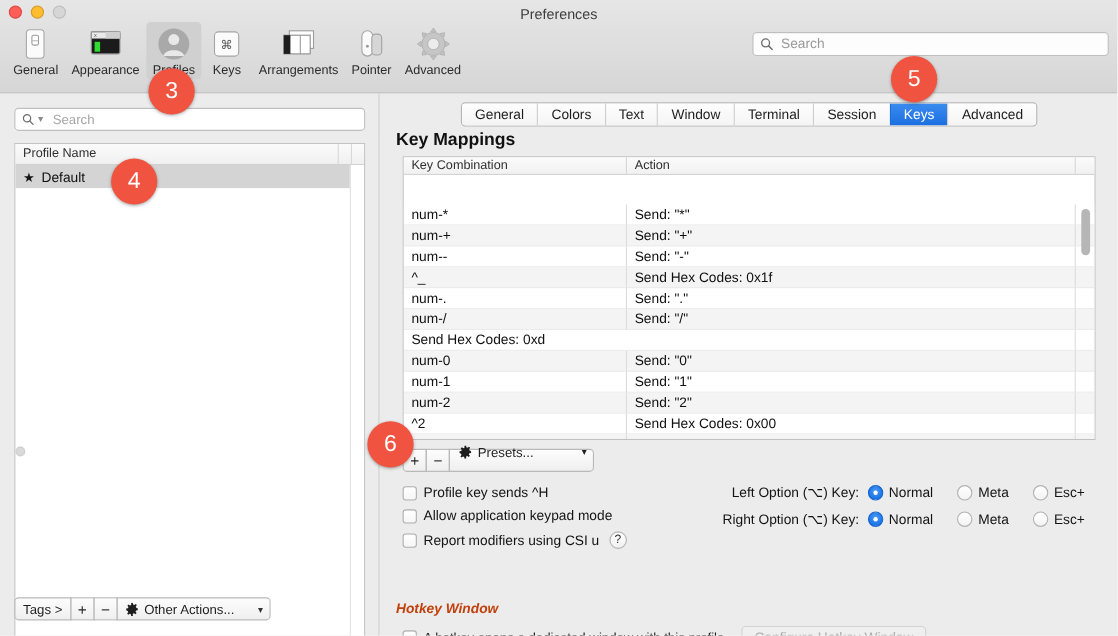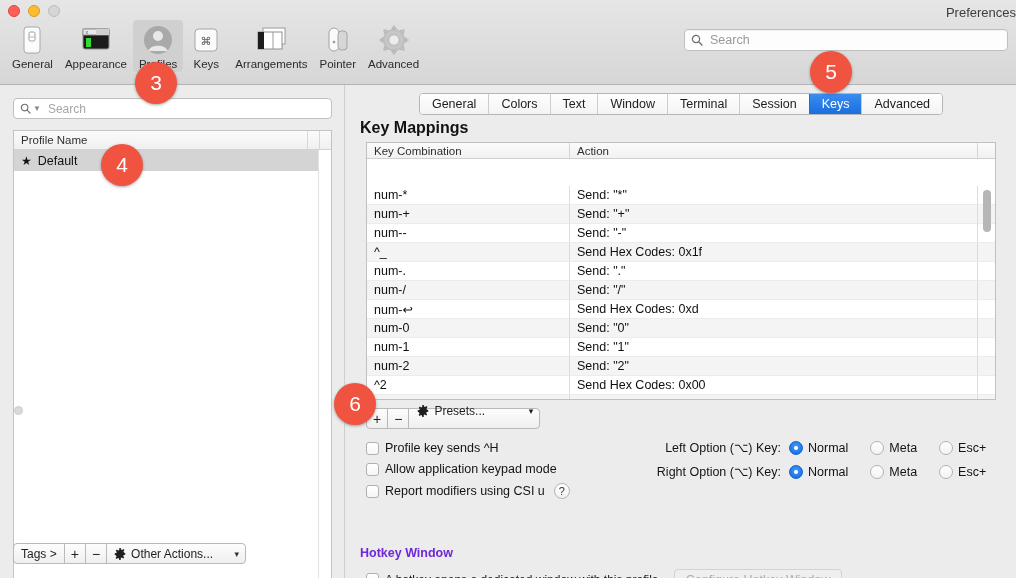--- a/index.html
+++ b/index.html
@@ -33,21 +33,21 @@
     position: absolute; left: 8px; top: 5px;
     display: flex; gap: 8px; align-items: center;
   }
   .tl { width: 12px; height: 12px; border-radius: 50%; display: block; }
   .tl.red    { background: #ff5f57; border: 1px solid #e0443e; }
   .tl.yellow { background: #febc2e; border: 1px solid #d79a26; }
   .tl.gray   { background: #d6d6d6; border: 1px solid #bcbcbc; }
 
   #win-title {
     position: absolute; top: 5px; left: 0; width: 1016px;
-    text-align: right; font-size: 13px; color: #3d3d3d;
+    text-align: center; font-size: 13px; color: #3d3d3d;
   }
 
   #tb-items {
     position: absolute; left: 6px; top: 20px;
     display: flex; align-items: flex-start;
   }
   .tb-item {
     width: auto; min-width: 46px;
     padding: 3px 6px 2px 6px;
     display: flex; flex-direction: column; align-items: center;
@@ -270,21 +270,21 @@
   .radio.on {
     background: radial-gradient(circle at 50% 38%, #4e9bf5 0%, #1671e6 75%);
     border-color: #1464cf;
   }
   .radio.on::after {
     content: ""; width: 4px; height: 4px; border-radius: 50%; background: #ffffff;
   }
   .radio-opt .rl { white-space: nowrap; }
 
   
-  #hotkey-title { position: absolute; left: 12px; top: 427px; font-size: 12.5px; font-weight: bold; color: #6d28d9; }
+  #hotkey-title { position: absolute; left: 12px; top: 427px; font-size: 12.5px; font-weight: bold; color: #c2410c; font-style: italic; }
   #hotkey-row { position: absolute; left: 18px; top: 450px; display: flex; align-items: center; }
   #hotkey-btn {
     margin-left: 12px; height: 21px; padding: 0 11px;
     display: flex; align-items: center; justify-content: center;
     border: 1px solid #d2d2d2; border-radius: 4px;
     background: #efefef; color: #acacac; font-size: 12.5px; white-space: nowrap;
   }
 
   
   .badge {
@@ -512,21 +512,20 @@
             <div class="c1">num-.</div>
             <div class="c2">Send: "."</div>
             <div class="c3"></div>
           </div>
           <div class="km-row">
             <div class="c1">num-/</div>
             <div class="c2">Send: "/"</div>
             <div class="c3"></div>
           </div>
           <div class="km-row">
-            <div class="c1">num-↩</div>
             <div class="c2">Send Hex Codes: 0xd</div>
             <div class="c3"></div>
           </div>
           <div class="km-row">
             <div class="c1">num-0</div>
             <div class="c2">Send: "0"</div>
             <div class="c3"></div>
           </div>
           <div class="km-row">
             <div class="c1">num-1</div>

